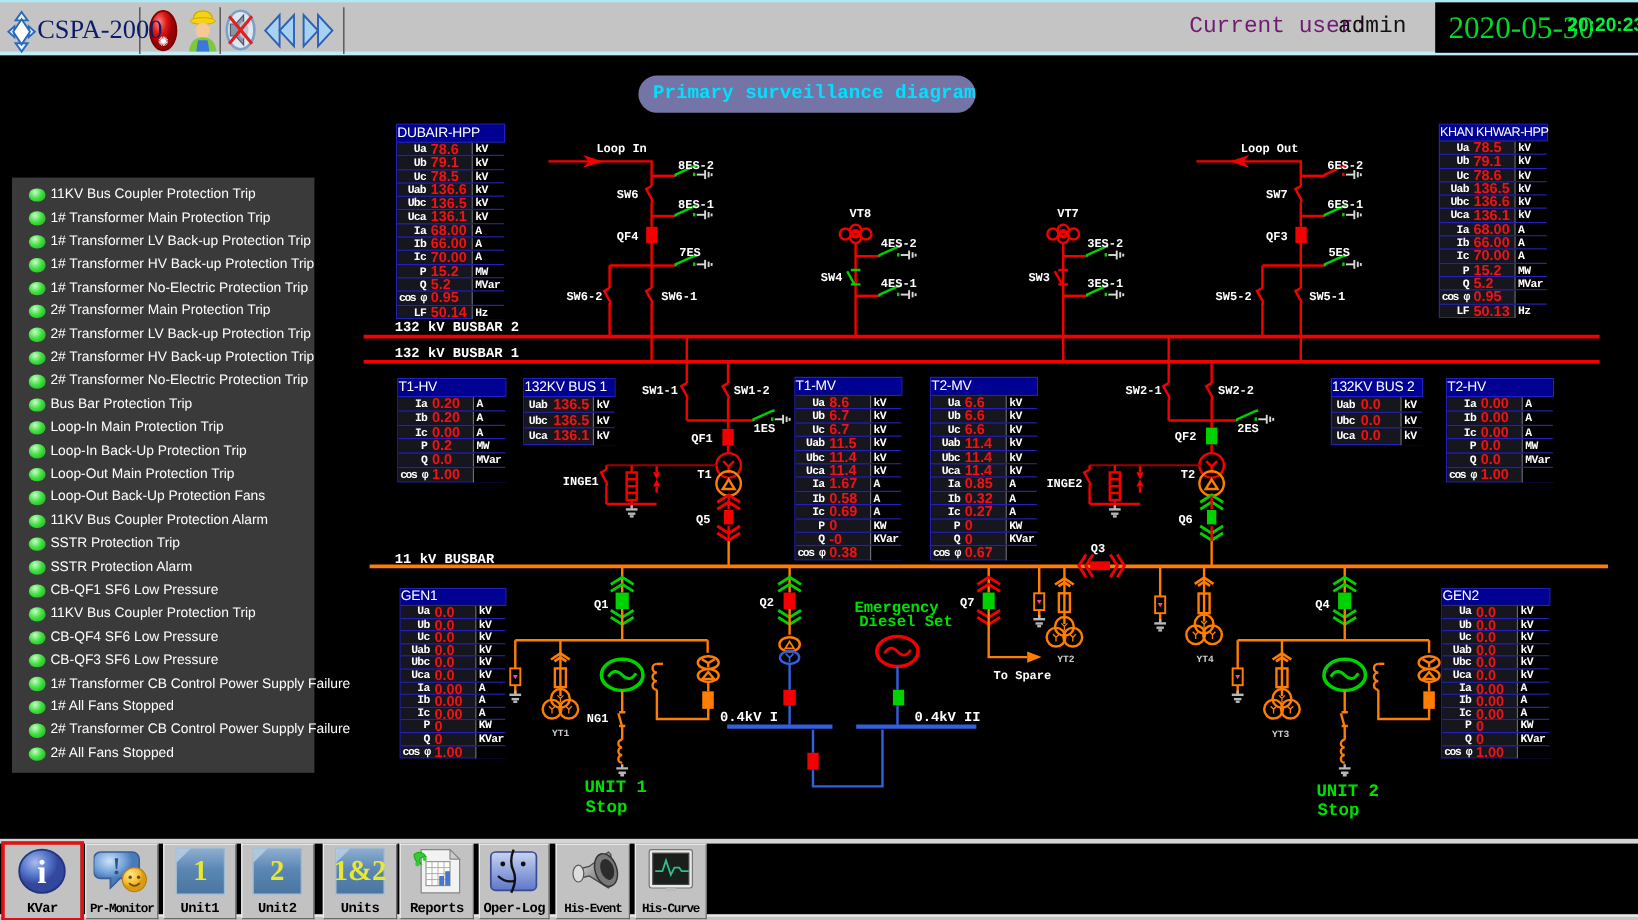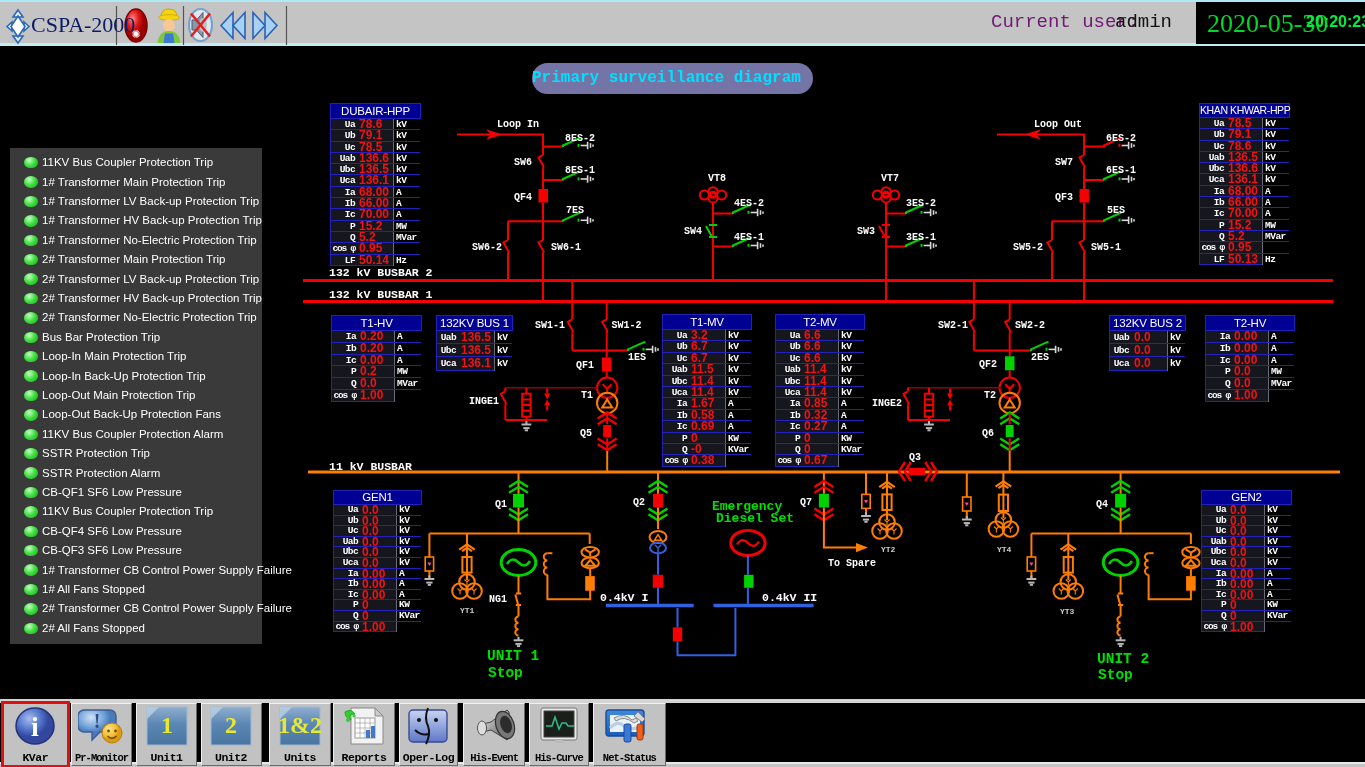--- a/index.html
+++ b/index.html
@@ -5,28 +5,28 @@
 #page{position:absolute;left:0;top:0;width:1365px;height:767px;background:#000;font-family:"Liberation Sans",sans-serif}
 #topbar{position:absolute;left:0;top:0;width:1365px;height:46px;background:#c4c4c4;border-top:2px solid #aeeaf6;border-bottom:3px solid #c2ecf6}
 #cspa{position:absolute;left:31px;top:10px;font-family:"Liberation Serif",serif;font-size:22px;color:#0c1c68}
 #title{position:absolute;left:488px;top:5px;width:332px;text-align:center;font-size:25px;font-weight:bold;color:#111;letter-spacing:-0.2px;white-space:nowrap}
 #curuser{position:absolute;left:991px;top:9px;font-family:"Liberation Mono",monospace;font-size:19px;color:#701a75}
 #admin{position:absolute;left:1115px;top:9px;font-family:"Liberation Mono",monospace;font-size:19px;color:#111}
 #clock{position:absolute;left:1196px;top:0;width:169px;height:42px;background:#000}
 #cdate{position:absolute;left:11px;top:7px;font-family:"Liberation Serif",serif;font-size:26px;color:#00d926}
 #ctime{position:absolute;left:110px;top:11px;font-size:16px;font-weight:bold;color:#00ef3f}
 #pill{position:absolute;left:532px;top:63px;width:281px;height:31px;background:#7474a6;border-radius:15.5px;
- text-align:left;line-height:31px;font-family:"Liberation Mono",monospace;font-weight:bold;font-size:16px;color:#00e0ff}
+ text-align:right;line-height:31px;font-family:"Liberation Mono",monospace;font-weight:bold;font-size:16px;color:#00e0ff}
 #alarms{position:absolute;left:10px;top:148px;width:252px;height:496px;background:#3a3a3a}
 .led{position:absolute;left:14px;width:13.5px;height:11.5px;border-radius:50%;
  background:radial-gradient(circle at 38% 30%, #c6ffc6 0%, #44e044 45%, #11a811 100%)}
 .atxt{position:absolute;left:32px;white-space:nowrap;font-size:11.5px;color:#fff}
 #diag{position:absolute;left:0;top:0}
 .tbl{position:absolute;background:#000;border:1px solid #2222bb;font-family:"Liberation Mono",monospace}
-.th{background:#000092;color:#fff;text-align:center;font-family:"Liberation Sans",sans-serif;font-size:11.5px;letter-spacing:-0.2px;white-space:nowrap}
+.th{background:#000092;color:#fff;font-family:"Liberation Sans",sans-serif;font-size:11.5px;letter-spacing:-0.2px;white-space:nowrap}
 .trr{position:relative;border-top:1px solid #2222bb;background:#16161f}
 .ucol{position:absolute;top:0;background:#000;border-left:1px solid #6a6a78}
 .lab{position:absolute;font-size:9.5px;font-weight:bold;color:#fff;white-space:nowrap;z-index:2;letter-spacing:-0.6px}
 .val{position:absolute;font-weight:bold;color:#f21212;font-family:"Liberation Sans",sans-serif;z-index:2;white-space:nowrap}
 .unit{position:absolute;font-size:9.5px;font-weight:bold;color:#fff;z-index:2;letter-spacing:-0.5px}
 #toolbar{position:absolute;left:0;top:699px;width:1365px;height:68px;background:#000;border-top:4px solid #d4d4d4}
 #tbline{position:absolute;left:0;top:762px;width:1365px;height:5px;background:#c4c4c4;border-top:2px solid #e8e8e8}
 #btnrow{position:absolute;left:0;top:0;width:1365px;height:767px;pointer-events:none}
 .btn{position:absolute;top:702.5px;height:63px;background:#c2c2c2;border:1px solid;border-color:#efefef #6a6a6a #6a6a6a #efefef}
 .btn.sel{outline:3px solid #e01010;outline-offset:-1px}
@@ -848,21 +848,21 @@
         <span class="lab" style="right:56px;line-height:13.2px">Uca</span>
         <span class="val" style="left:24px;font-size:12px;line-height:13.2px">0.0</span>
         <span class="ucol" style="left:57px;width:20px;height:13.2px"></span>
         <span class="unit" style="left:60px;line-height:13.2px">kV</span>
       </div>
     </div>
     <div class="tbl" style="left:662px;top:314px;width:90px">
       <div class="th" style="height:14px;line-height:14px">T1-MV</div>
       <div class="trr" style="height:11.4px">
         <span class="lab" style="right:64px;line-height:11.4px">Ua</span>
-        <span class="val" style="left:28px;font-size:12px;line-height:11.4px">3.2</span>
+        <span class="val" style="left:28px;font-size:12px;line-height:11.4px">8.6</span>
         <span class="ucol" style="left:62px;width:28px;height:11.4px"></span>
         <span class="unit" style="left:65px;line-height:11.4px">kV</span>
       </div>
       <div class="trr" style="height:11.4px">
         <span class="lab" style="right:64px;line-height:11.4px">Ub</span>
         <span class="val" style="left:28px;font-size:12px;line-height:11.4px">6.7</span>
         <span class="ucol" style="left:62px;width:28px;height:11.4px"></span>
         <span class="unit" style="left:65px;line-height:11.4px">kV</span>
       </div>
       <div class="trr" style="height:11.4px">
@@ -1284,31 +1284,13 @@
       </div>
       <div class="btn" style="left:528.7px;width:60.3px">
         <div class="bicon"><svg width="46" height="40" viewBox="0 0 46 40">
             <rect x="5" y="2" width="36" height="32" rx="2" fill="#e8e8e8" stroke="#777" stroke-width="1"></rect>
             <rect x="8" y="5" width="30" height="26" fill="#1b1f1b" stroke="#444"></rect>
             <path d="M10,20 h6 l3,-9 l4,12 l3,-6 h4 l2,3 h6" stroke="#2fbf8f" stroke-width="1.5" fill="none"></path>
             <rect x="19" y="34" width="8" height="3" fill="#bbb"></rect>
           </svg></div>
         <div class="blbl sm">His-Curve</div>
       </div>
-      <div class="btn" style="left:592.8px;width:73.1px">
-        <div class="bicon"><svg width="50" height="40" viewBox="0 0 50 40">
-            <defs>
-              <linearGradient id="gn" x1="0" y1="0" x2="0" y2="1">
-                <stop offset="0%" stop-color="#3e8ae0"></stop>
-                <stop offset="100%" stop-color="#1c5cb8"></stop>
-              </linearGradient>
-            </defs>
-            <rect x="2" y="4" width="38" height="26" rx="3" fill="url(#gn)" stroke="#1a4a9a" stroke-width="1.4"></rect>
-            <rect x="6" y="9" width="30" height="17" fill="#e9f2fb"></rect>
-            <path d="M6,22 q8,-8 14,-2 q6,5 16,1" stroke="#b8cfe4" stroke-width="3" fill="none"></path>
-            <rect x="20" y="18" width="7" height="18" rx="2" fill="#3b78d8" stroke="#1c4a9a"></rect>
-            <path d="M10,12 q10,-6 18,2 l4,-2 l2,3 l-4,2 q-10,-8 -18,-2 z" fill="#dcdcdc" stroke="#888" stroke-width="1"></path>
-            <rect x="33" y="18" width="6" height="16" rx="2" fill="#f06018" stroke="#a03c08"></rect>
-            <path d="M30,10 l8,6 l3,-3 l-7,-7 z" fill="#d8d8d8" stroke="#888"></path>
-          </svg></div>
-        <div class="blbl sm">Net-Status</div>
-      </div>
     </div>
 </div>
 </body></html>

